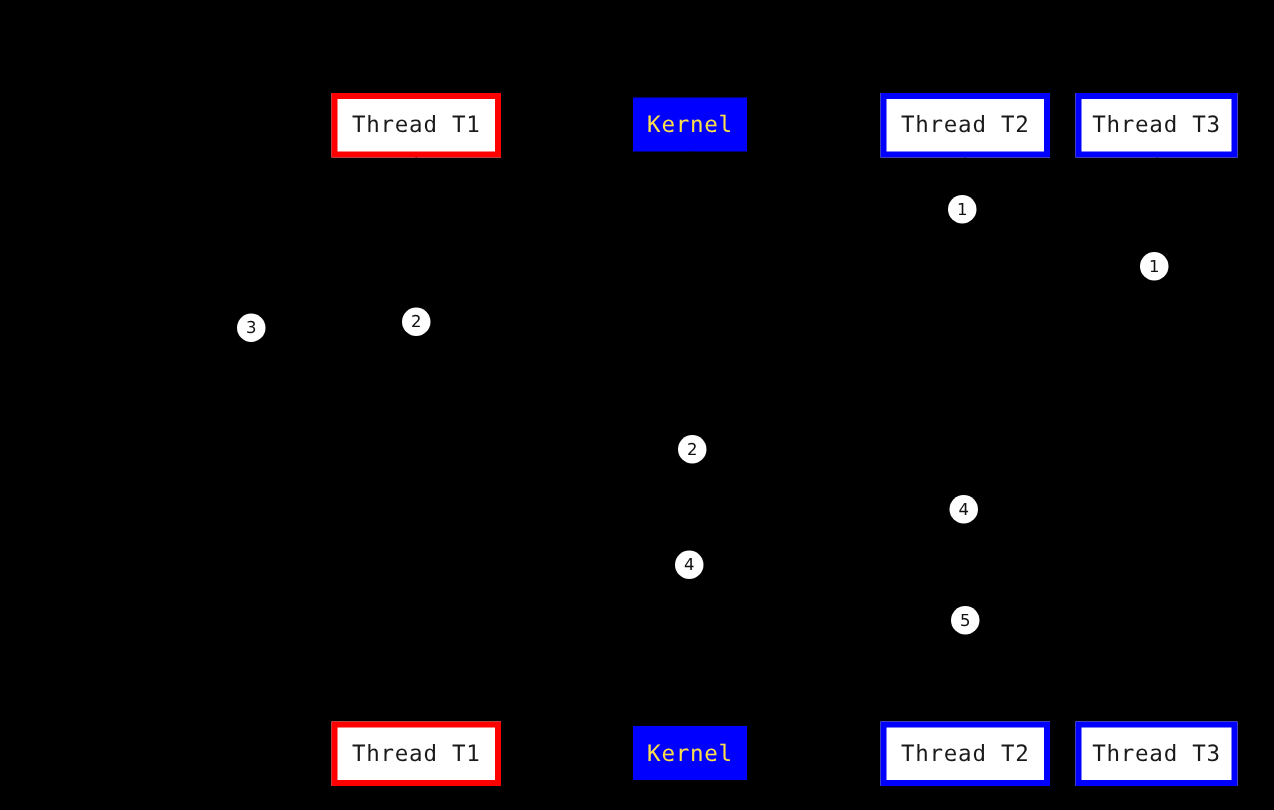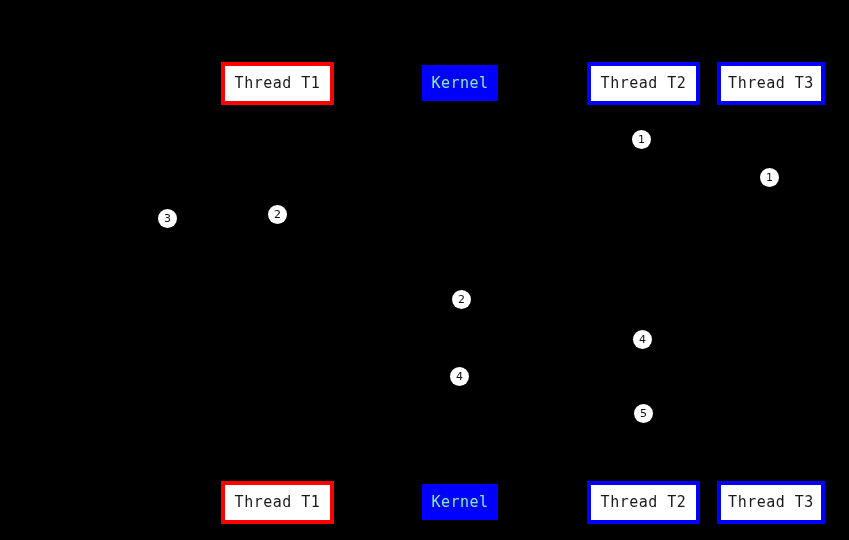--- a/index.html
+++ b/index.html
@@ -30,21 +30,21 @@
     white-space: nowrap;
     line-height: 1;
   }
   .participant.outlined {
     background: #ffffff;
     color: #1a1a1a;
     border-style: solid;
     border-width: 4px;
   }
   .participant.filled {
-    color: #86efac;
+    color: #fde047;
     border: none;
   }
 
   
   .lifeline {
     position: absolute;
     width: 1px;
     background: #000000;
   }
 

